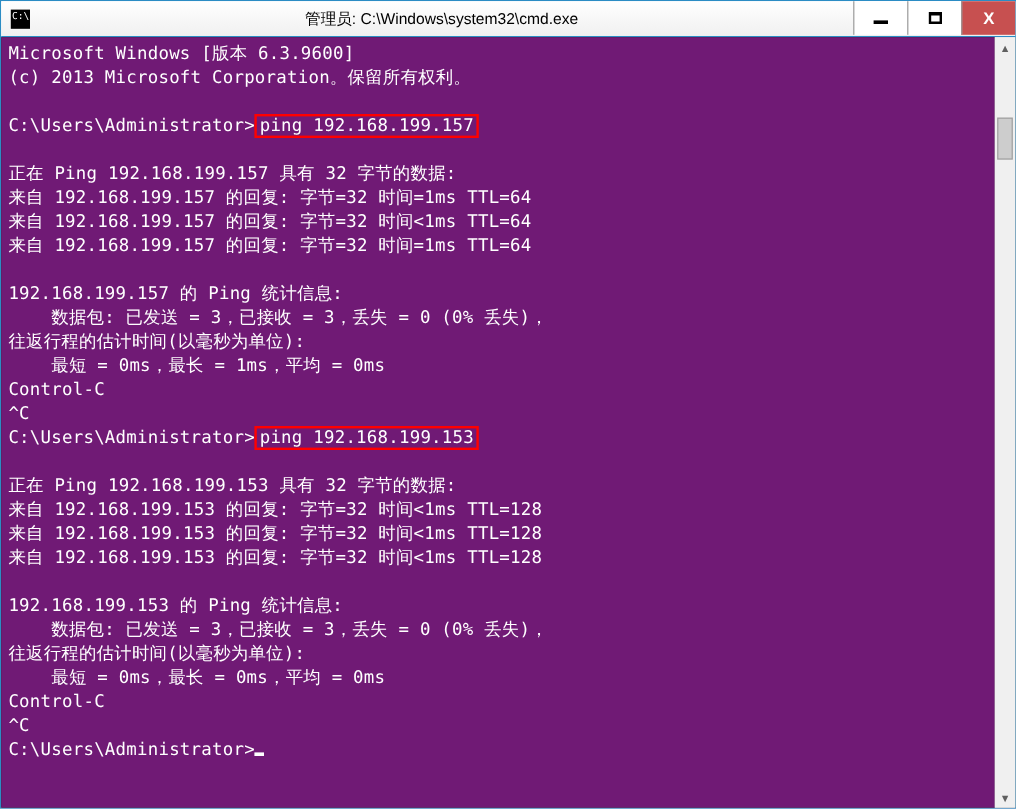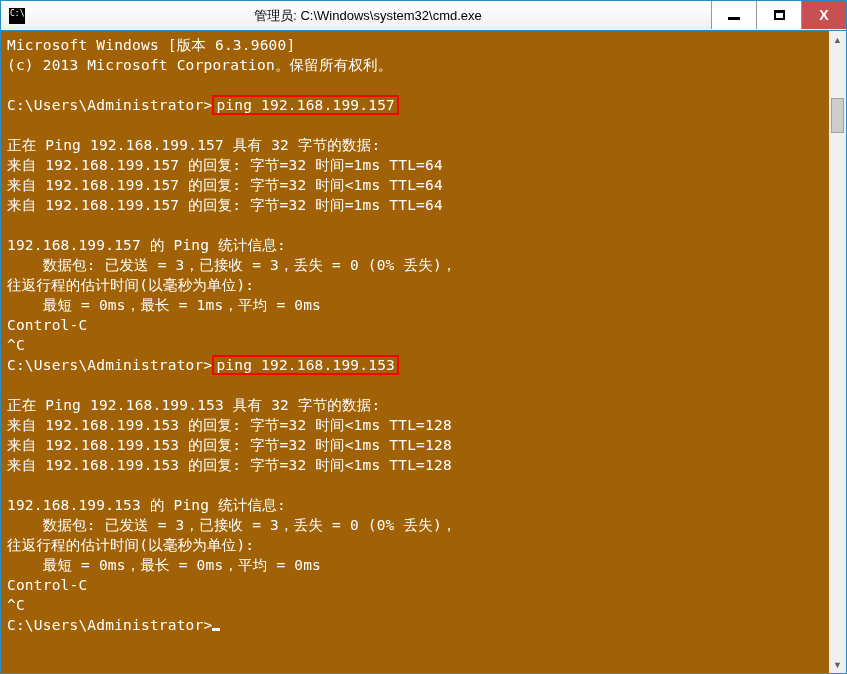--- a/index.html
+++ b/index.html
@@ -87,21 +87,21 @@
       border-top-width: 3px;
     }
     .terminal-wrap {
       flex: 1;
       background: #000;
       position: relative;
       display: flex;
     }
     .terminal {
       flex: 1;
-      background: #a16207;
+      background: #701a75;
       color: #fff;
       font-family: "NSimSun", "SimSun", "Consolas", monospace;
       font-size: 14.5px;
       line-height: 20px;
       padding: 4px 6px;
       white-space: pre;
       overflow: hidden;
       letter-spacing: 0.2px;
     }
     .scrollbar {

